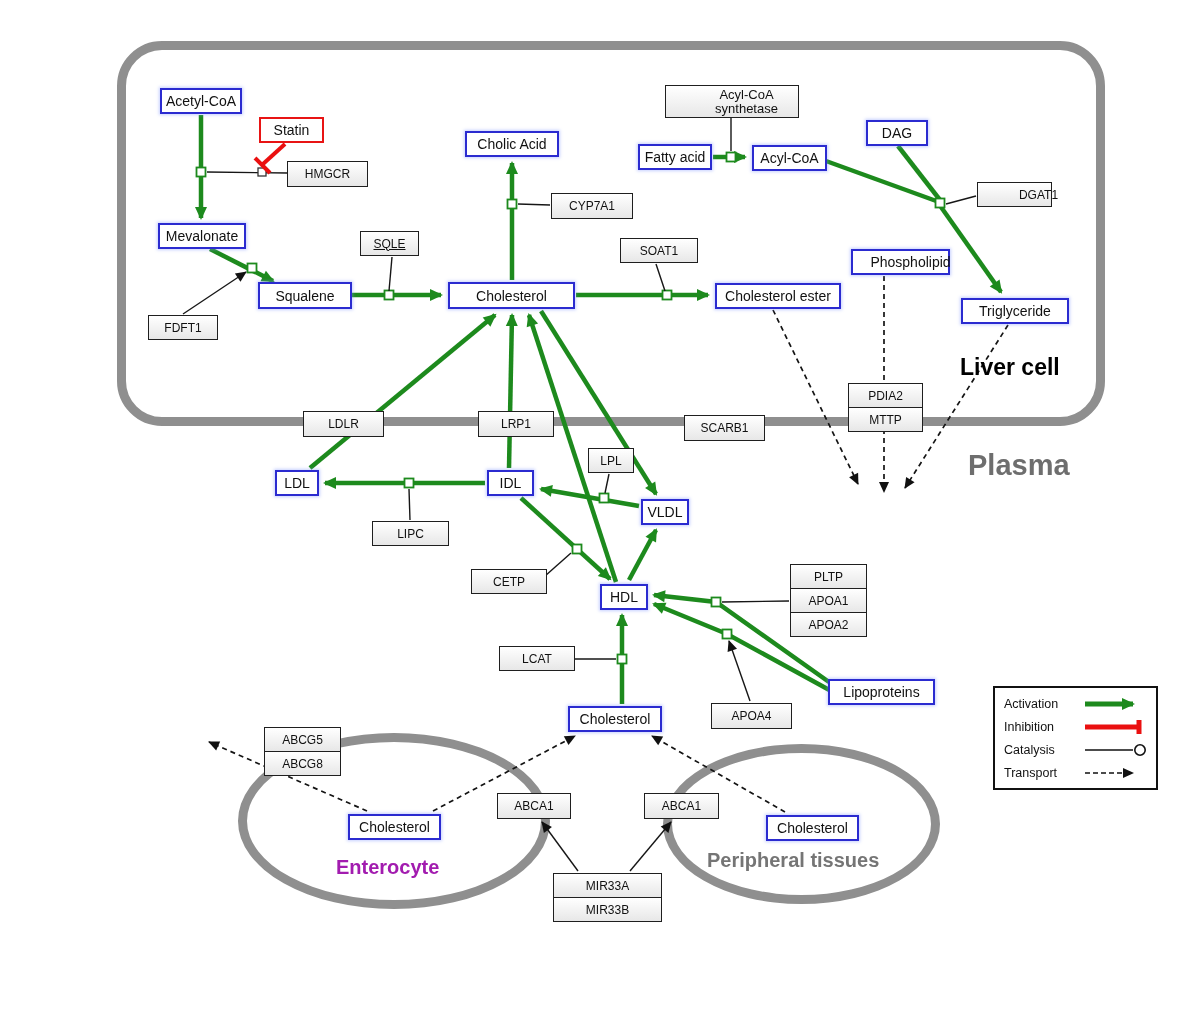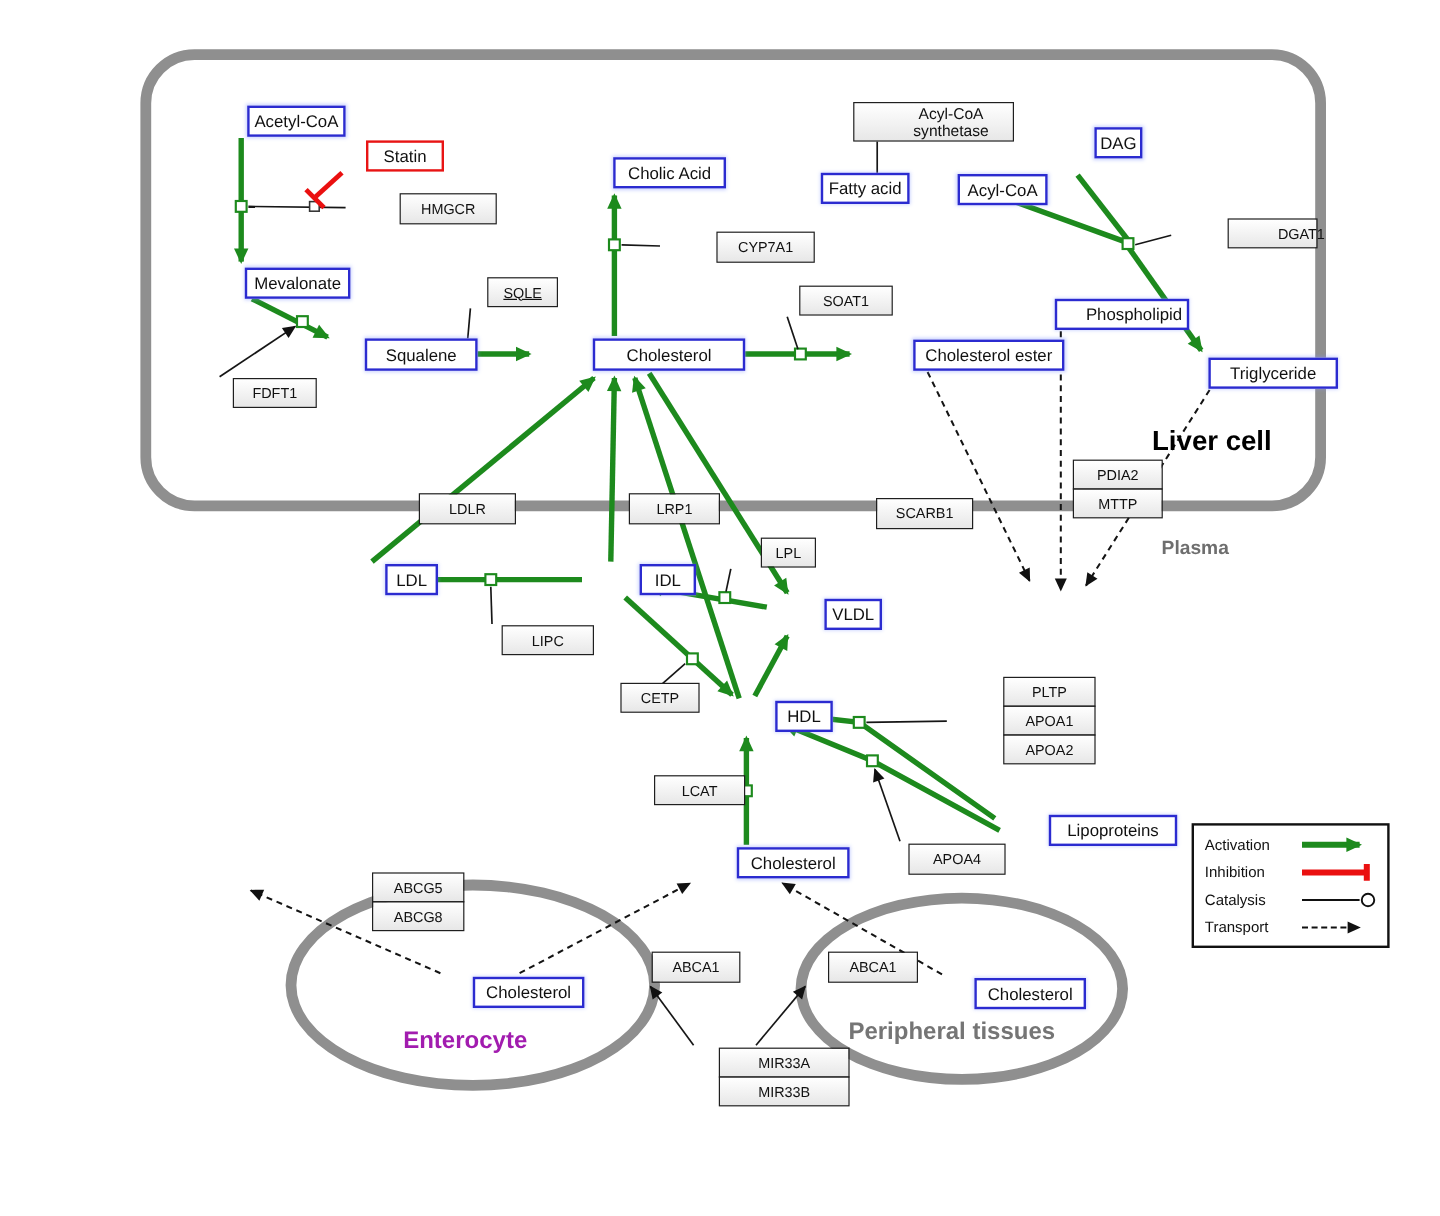--- a/index.html
+++ b/index.html
@@ -6,31 +6,31 @@
   html,body { background:#fff; font-family:"Liberation Sans","DejaVu Sans",sans-serif; color:#111; }
   #canvas { position:relative; width:1200px; height:1013px; background:#fff; overflow:hidden; }
 
   .compartment { position:absolute; border:9px solid #8f8f8f; z-index:0; background:transparent; }
   #liver-compartment { border-radius:45px; }
   .cell-ellipse { border-radius:50%; }
 
   #edges { position:absolute; left:0; top:0; z-index:1; pointer-events:none; }
 
   .node { position:absolute; z-index:2; display:flex; align-items:center; justify-content:center;
-          text-align:center; background:#fff; white-space:nowrap;margin-left:46px; }
+          text-align:center; background:#fff; white-space:nowrap; }
   .met { border:2.5px solid #2b2bd0; font-size:14px; height:26px;
          box-shadow:0 0 3px 1px rgba(130,150,255,0.45); }
   .enz { border:1.6px solid #1f1f1f; font-size:12px; height:25px;
          background:linear-gradient(180deg,#ffffff 0%,#e7e7e7 100%); }
   .enz-tall { height:33px; white-space:normal; line-height:14px; font-size:13px; }
   .statin { border:2.5px solid #e81414; font-size:14px; height:26px; background:#fff; }
 
   .comp-label { position:absolute; z-index:2; font-weight:bold; white-space:nowrap; }
   #liver-label { left:960px; top:354px; font-size:23px; color:#000000; }
-  #plasma-label { left:968px; top:449px; font-size:16px; color:#6e6e6e; }
+  #plasma-label { left:968px; top:449px; font-size:29px; color:#6e6e6e; }
   #enterocyte-label { left:336px; top:856px; font-size:20px; color:#a21caf; }
   #peripheral-label { left:707px; top:849px; font-size:20px; color:#757575; }
 
   #apo-table { position:absolute; left:903px; top:523px; z-index:2; border-collapse:collapse; }
   #apo-table td { width:81px; height:25px; border:1.6px solid #222; background:#fff;
                   text-align:center; font-size:13.5px; }
 
   #legend { position:absolute; left:993px; top:686px; width:165px; height:104px; z-index:2;
             border:2.2px solid #111; background:#fff; padding:5px 7px 4px 9px;
             display:flex; flex-direction:column; justify-content:space-between; }
@@ -134,22 +134,22 @@
   <div id="enterocyte-label" class="comp-label">Enterocyte</div>
   <div id="peripheral-label" class="comp-label">Peripheral tissues</div>
 
   <div class="node met" style="left:160px;top:88px;width:82px;">Acetyl-CoA</div>
   <div class="node met" style="left:158px;top:223px;width:88px;">Mevalonate</div>
   <div class="node met" style="left:258px;top:282px;width:94px;height:27px;">Squalene</div>
   <div class="node met" style="left:465px;top:131px;width:94px;">Cholic Acid</div>
   <div class="node met" style="left:448px;top:282px;width:127px;height:27px;">Cholesterol</div>
   <div class="node met" style="left:638px;top:144px;width:74px;">Fatty acid</div>
   <div class="node met" style="left:752px;top:145px;width:75px;">Acyl-CoA</div>
-  <div class="node met" style="left:866px;top:106px;width:40px;">DAG</div>
-  <div class="node met" style="left:833px;top:249px;width:112px;padding-left:20px;">Phospholipid</div>
+  <div class="node met" style="left:866px;top:120px;width:62px;">DAG</div>
+  <div class="node met" style="left:851px;top:249px;width:99px;padding-left:20px;">Phospholipid</div>
   <div class="node met" style="left:715px;top:283px;width:126px;">Cholesterol ester</div>
   <div class="node met" style="left:961px;top:298px;width:108px;">Triglyceride</div>
   <div class="node met" style="left:275px;top:470px;width:44px;">LDL</div>
   <div class="node met" style="left:487px;top:470px;width:47px;">IDL</div>
   <div class="node met" style="left:641px;top:499px;width:48px;">VLDL</div>
   <div class="node met" style="left:600px;top:584px;width:48px;">HDL</div>
   <div class="node met" style="left:568px;top:706px;width:94px;">Cholesterol</div>
   <div class="node met" style="left:828px;top:679px;width:107px;">Lipoproteins</div>
   <div class="node met" style="left:348px;top:814px;width:93px;">Cholesterol</div>
   <div class="node met" style="left:766px;top:815px;width:93px;">Cholesterol</div>
@@ -163,21 +163,21 @@
   <div class="node enz" style="left:620px;top:238px;width:78px;">SOAT1</div>
   <div class="node enz enz-tall" style="left:665px;top:85px;width:134px;padding-left:29px;">Acyl-CoA synthetase</div>
   <div class="node enz" style="left:977px;top:182px;width:75px;padding-left:48px;">DGAT1</div>
   <div class="node enz" style="left:848px;top:383px;width:75px;">PDIA2</div>
   <div class="node enz" style="left:848px;top:407px;width:75px;">MTTP</div>
   <div class="node enz" style="left:303px;top:411px;width:81px;height:26px;">LDLR</div>
   <div class="node enz" style="left:478px;top:411px;width:76px;height:26px;">LRP1</div>
   <div class="node enz" style="left:684px;top:415px;width:81px;height:26px;">SCARB1</div>
   <div class="node enz" style="left:588px;top:448px;width:46px;">LPL</div>
   <div class="node enz" style="left:372px;top:521px;width:77px;">LIPC</div>
-  <div class="node enz" style="left:471px;top:569px;width:66px;">CETP</div>
+  <div class="node enz" style="left:471px;top:569px;width:76px;">CETP</div>
   <div class="node enz" style="left:499px;top:646px;width:76px;">LCAT</div>
   <div class="node enz" style="left:790px;top:564px;width:77px;">PLTP</div>
   <div class="node enz" style="left:790px;top:588px;width:77px;">APOA1</div>
   <div class="node enz" style="left:790px;top:612px;width:77px;">APOA2</div>
   <div class="node enz" style="left:711px;top:703px;width:81px;height:26px;">APOA4</div>
   <div class="node enz" style="left:264px;top:727px;width:77px;">ABCG5</div>
   <div class="node enz" style="left:264px;top:751px;width:77px;">ABCG8</div>
   <div class="node enz" style="left:497px;top:793px;width:74px;height:26px;">ABCA1</div>
   <div class="node enz" style="left:644px;top:793px;width:75px;height:26px;">ABCA1</div>
   <div class="node enz" style="left:553px;top:873px;width:109px;">MIR33A</div>

